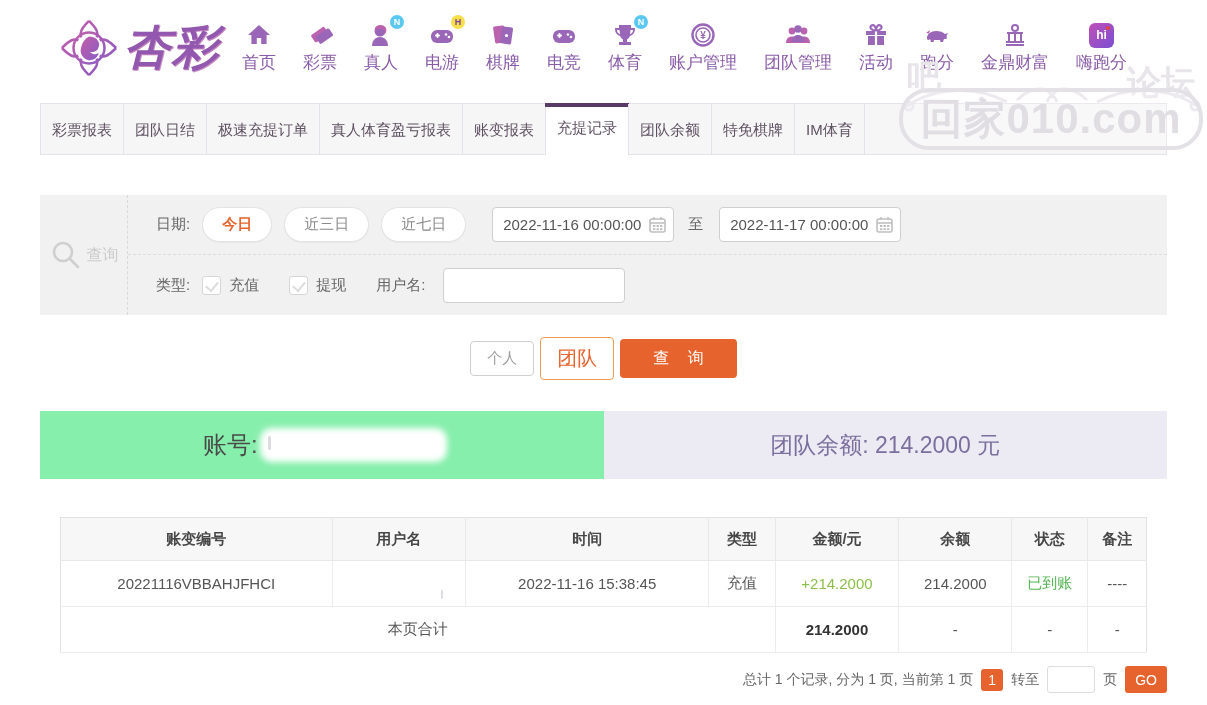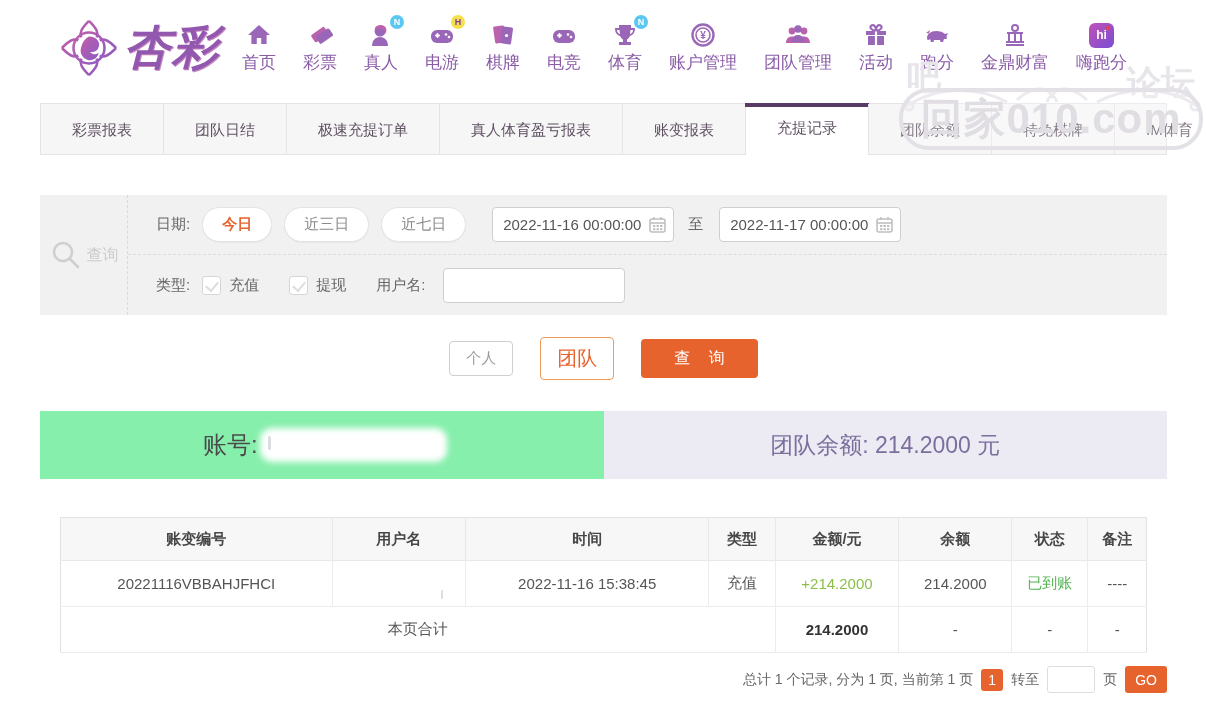--- a/index.html
+++ b/index.html
@@ -31,21 +31,21 @@
   .wm-ghost-left { top:5px; left:10px; }
   .wm-ghost-right { top:10px; right:12px; }
   .wm-flourish { position:absolute; top:28px; left:0; width:100%; }
   .wm-box { position:absolute; top:38px; left:2px; right:4px; height:62px; border:4px solid #e3e0e6;
     border-radius:30px; display:flex; align-items:center; justify-content:center;
     font-size:42px; font-weight:bold; color:#e0dde3; letter-spacing:1px; background:rgba(255,255,255,0.25); }
 
   
   .tabbar-wrap { padding:0 40px; margin-top:8px; }
   .tabbar { display:flex; background:#f7f6f7; border:1px solid #e7e2e9; border-left:none; height:52px; }
-  .tab { padding:0 31px; line-height:51px; font-size:15px; color:#5f5162; border-left:1px solid #e7e2e9;
+  .tab { padding:0 11px; line-height:51px; font-size:15px; color:#5f5162; border-left:1px solid #e7e2e9;
     border-right:1px solid #e7e2e9; margin-right:-1px; cursor:pointer; white-space:nowrap; position:relative; }
   .tab.active { background:#fff; margin-bottom:-1px; line-height:48px; }
   .tab.active::before { content:""; position:absolute; top:-1px; left:-1px; right:-1px; height:4px; background:#583a66; }
   .tab-filler { flex:1; }
 
   
   .panel { margin:40px 40px 0; background:#f2f1f2; display:flex; }
   .panel-left { width:88px; border-right:1px dashed #d9d9d9; display:flex; 
     align-items:center; justify-content:center; gap:4px; color:#c9c9c9; }
   .panel-left .q-label { font-size:16px; color:#cccccc; }
@@ -63,21 +63,21 @@
   .to-label { font-size:15px; color:#666; margin:0 2px; }
   .cb { width:19px; height:19px; border:1px solid #d6d6d6; border-radius:3px; background:#fff;
     display:inline-block; position:relative; vertical-align:middle; cursor:pointer; }
   .cb::after { content:""; position:absolute; left:5px; top:2px; width:6px; height:10px;
     border:solid #dcdcdc; border-width:0 2px 2px 0; transform:rotate(40deg); }
   .cb-item { display:flex; align-items:center; gap:8px; margin-right:18px; }
   .user-input { width:182px; height:35px; border:1px solid #cfcfcf; border-radius:4px; background:#fff;
     font-size:15px; color:#555; padding:0 10px; margin-left:6px; font-family:inherit; }
 
   
-  .actions { display:flex; justify-content:center; align-items:center; gap:27px; margin-top:20px; height:46px; }
+  .actions { display:flex; justify-content:center; align-items:center; gap:6px; margin-top:20px; height:46px; }
   .btn-plain { background:#fff; border:1px solid #cfcfcf; border-radius:4px; padding:7px 16px;
     font-size:15px; color:#9a9a9a; cursor:pointer; font-family:inherit; }
   .btn-outline { background:#fff; border:1px solid #f09a55; border-radius:4px; padding:7px 16px;
     font-size:20px; color:#e7632e; cursor:pointer; font-family:inherit; }
   .btn-primary { background:#e7632e; border:none; border-radius:4px; padding:9px 26px;
     font-size:16px; font-weight:normal; color:#fff; letter-spacing:7px; cursor:pointer; text-indent:7px; font-family:inherit; }
 
   
   .accbar { margin:30px 40px 0; height:68px; display:flex; }
   .acc-left { width:50%; background:#86efac; display:flex; align-items:center; justify-content:center; }

